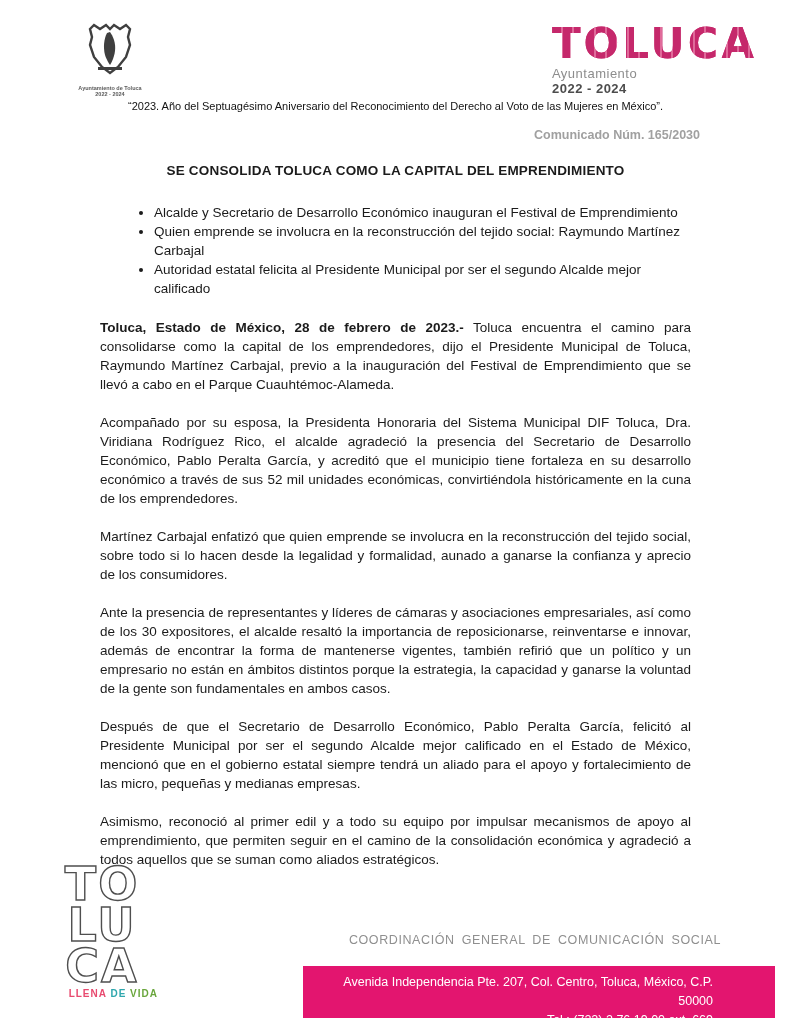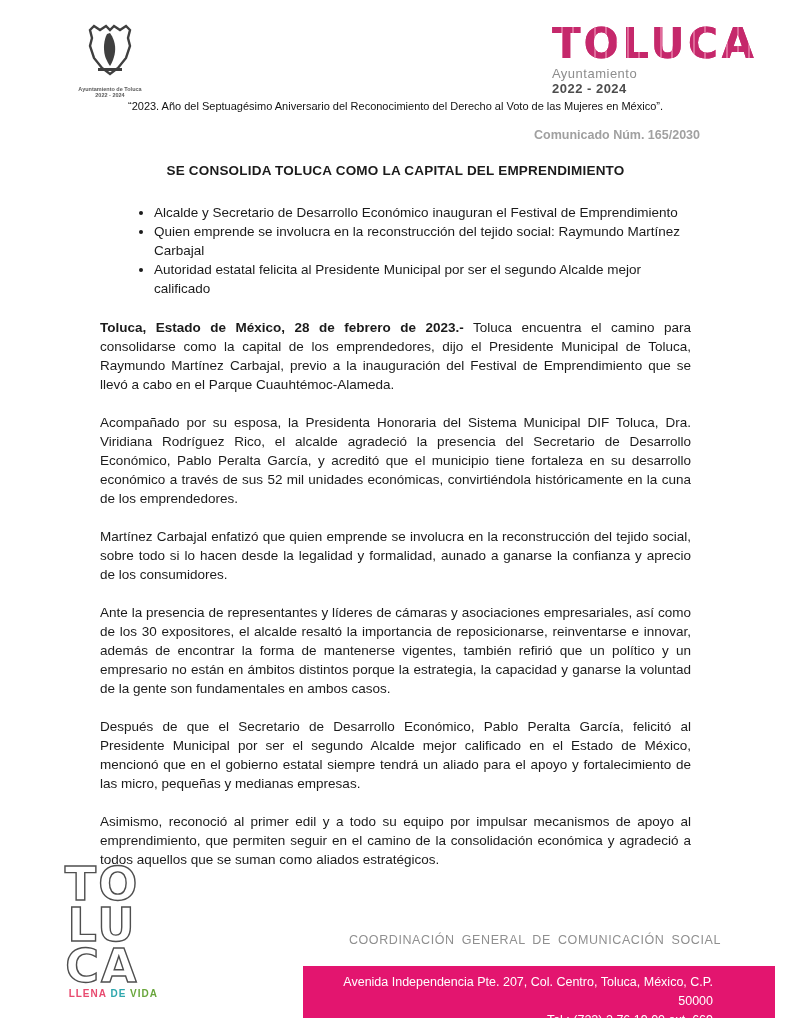--- a/index.html
+++ b/index.html
@@ -7,21 +7,21 @@
     position:relative;
     width:791px;height:1024px;
     margin:0 auto;
     background:#ffffff;
     overflow:hidden;
     font-family:"Liberation Sans", sans-serif;
     color:#1b1b1b;
   }
   
   .header{
-    display:flex;justify-content:space-between;align-items:flex-start;
+    display:flex;justify-content:space-between;align-items:center;
     padding:24px 34px 0 70px;
     height:72px;
   }
   .seal{width:80px;text-align:center;}
   .seal-caption{font-size:5.5px;line-height:6px;color:#5a5a5a;font-weight:bold;}
   .brand{
     text-align:left;
     padding-right:0;
   }
   .brand-word{

